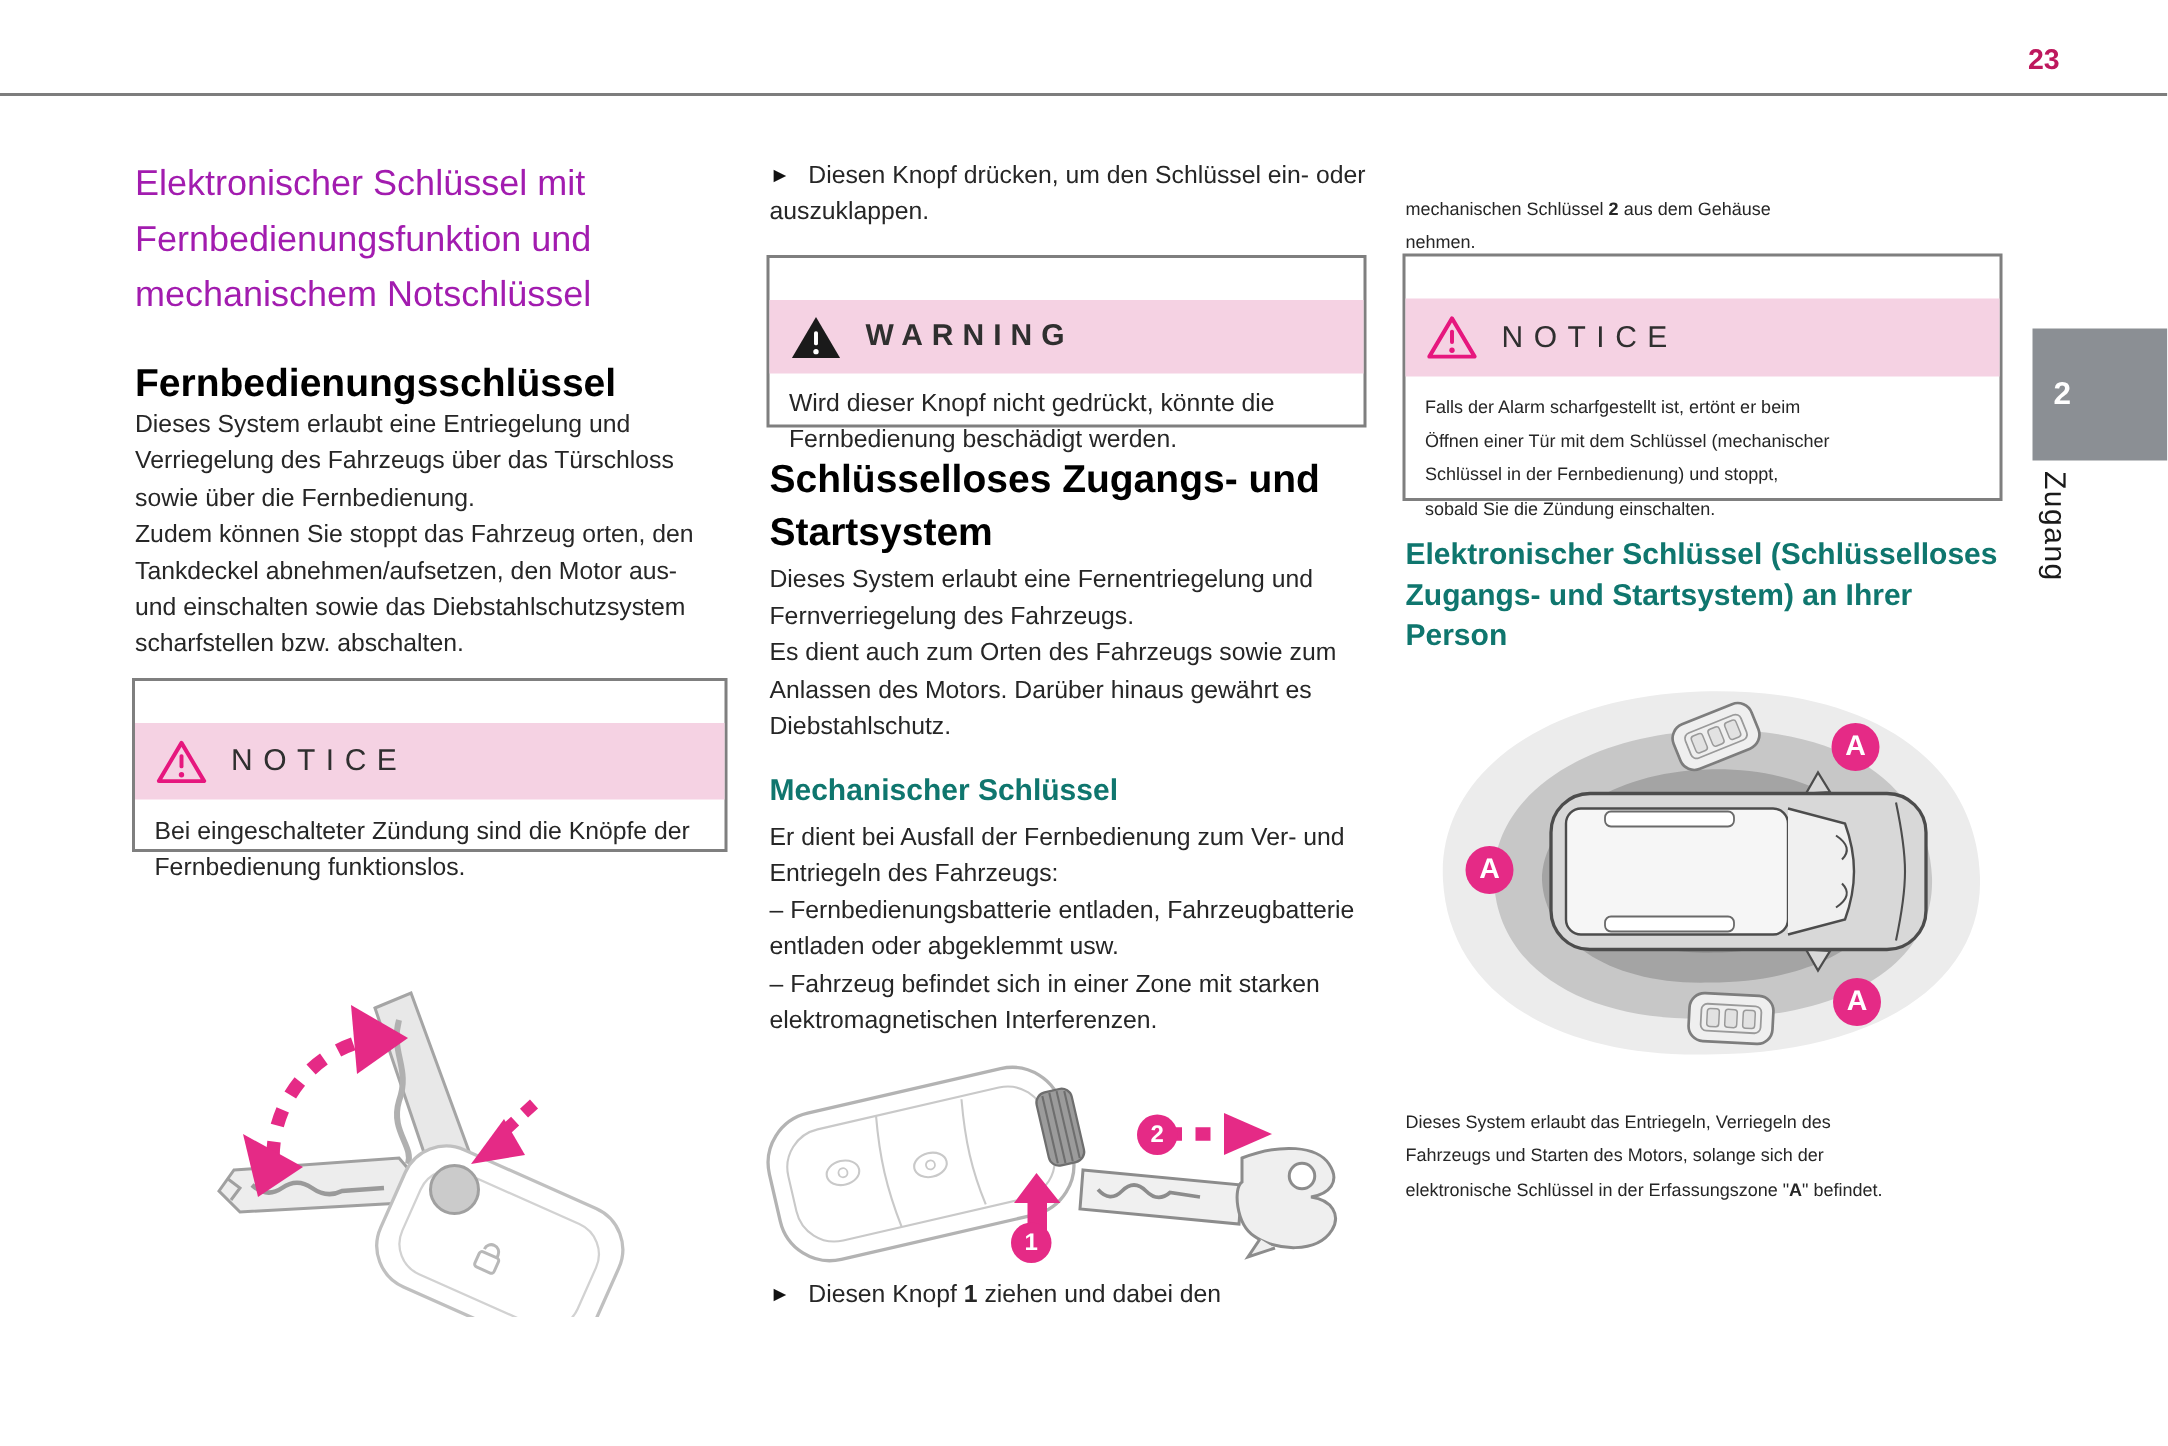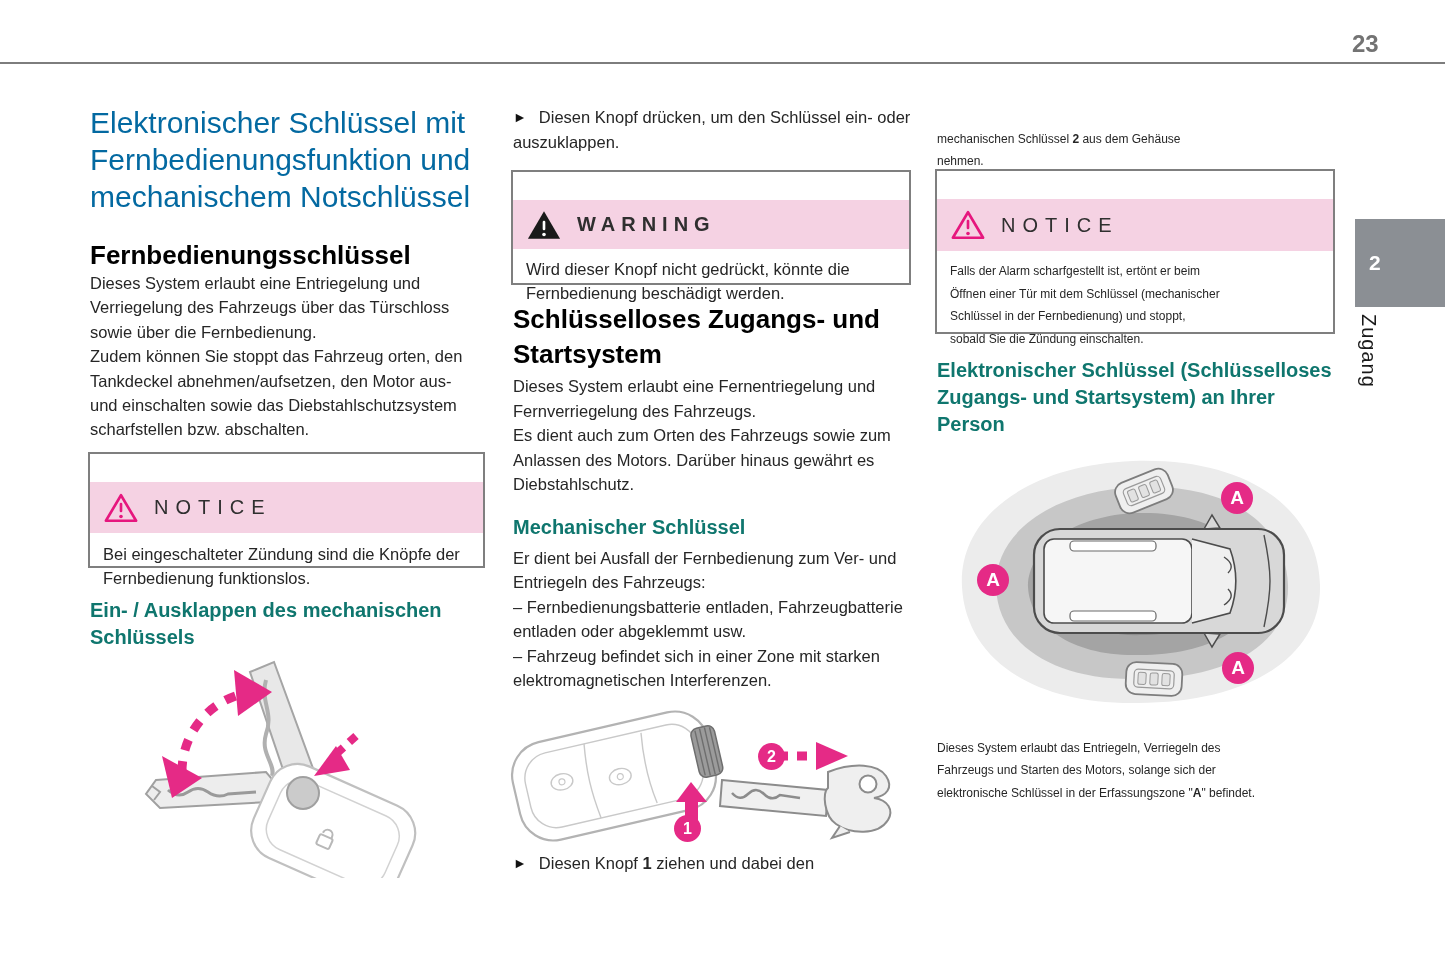--- a/index.html
+++ b/index.html
@@ -6,32 +6,32 @@
   html,body { background:#ffffff; }
   #page {
     position:relative; width:1445px; height:964px; background:#ffffff;
     font-family:"Liberation Sans", sans-serif; color:#262626; overflow:hidden;
   }
   .abs { position:absolute; }
   .prewrap { white-space:pre-line; }
 
   
   .top-rule { left:0; top:62px; width:1445px; height:2px; background:#7d7d7d; }
-  .page-num { left:1352px; top:30px; font-size:24px; font-weight:bold; color:#737373; }
+  .page-num { left:1352px; top:30px; font-size:19px; font-weight:bold; color:#be185d; }
 
   
   .side-tab { left:1355px; top:219px; width:90px; height:88px; background:#8b8f94;
               display:flex; align-items:center; padding-left:14px; }
   .side-tab span { color:#ffffff; font-size:21px; font-weight:bold; }
   .side-tab-label { left:1357px; top:314px; writing-mode:vertical-rl;
                     font-size:20px; color:#1a1a1a; letter-spacing:1px; }
 
   
-  .doc-title { left:90px; top:104px; width:400px; font-size:30px; line-height:37px;
-               color:#0369a1; font-weight:400; }
+  .doc-title { left:90px; top:104px; width:400px; font-size:24px; line-height:37px;
+               color:#a21caf; font-weight:400; }
   .h2 { font-size:26px; font-weight:bold; color:#000000; }
   .h3 { font-size:20px; font-weight:bold; color:#0f766e; line-height:27px; }
   .body1 { font-size:16.5px; line-height:24.4px; color:#262626; }
   .body3 { font-size:12px;   line-height:22.6px; color:#262626; }
   .bullet-glyph { font-size:14px; padding-right:12px; position:relative; top:-1px; color:#111; }
   .b { font-weight:bold; }
 
   
   .alert-box { border:2px solid #7f7f7f; background:#ffffff; }
   .alert-head { background:#f5d2e3; display:flex; align-items:center; gap:16px;
@@ -83,22 +83,20 @@
         <path d="M18 2 L34 29 L2 29 Z" fill="none" stroke="#e6177e" stroke-width="2.8" stroke-linejoin="round"></path>
         <rect x="16.6" y="10" width="2.8" height="10" rx="1.3" fill="#e6177e"></rect>
         <circle cx="18" cy="24.5" r="1.9" fill="#e6177e"></circle>
       </svg>
       <span class="alert-label">NOTICE</span>
     </div>
     <div class="alert-body body1 prewrap" style="line-height:24px;">Bei eingeschalteter Zündung sind die Knöpfe der
 Fernbedienung funktionslos.</div>
   </div>
 
-  <div class="abs h3 prewrap" style="left:90px; top:597px;">Ein- / Ausklappen des mechanischen
-Schlüssels</div>
 
   <svg class="abs" style="left:138px; top:650px;" width="348" height="228" viewBox="0 0 348 228">
 
     <polygon points="18,130 128,122 140,136 130,152 22,158 8,144" fill="#ededed" stroke="#a0a0a0" stroke-width="2"></polygon>
     <path d="M 14,136 l 8,6 l -6,8" fill="none" stroke="#a0a0a0" stroke-width="2"></path>
     <path d="M 30,140 q 10,9 20,2 q 10,-7 20,0 q 10,7 20,2 L 118,142" fill="none" stroke="#9a9a9a" stroke-width="3"></path>
 
     <polygon points="112,22 136,12 180,132 154,146" fill="#e8e8e8" stroke="#a5a5a5" stroke-width="2"></polygon>
     <path d="M 128,30 C 122,52 136,62 128,84 C 122,104 138,114 134,126" fill="none" stroke="#b0b0b0" stroke-width="4"></path>
 

